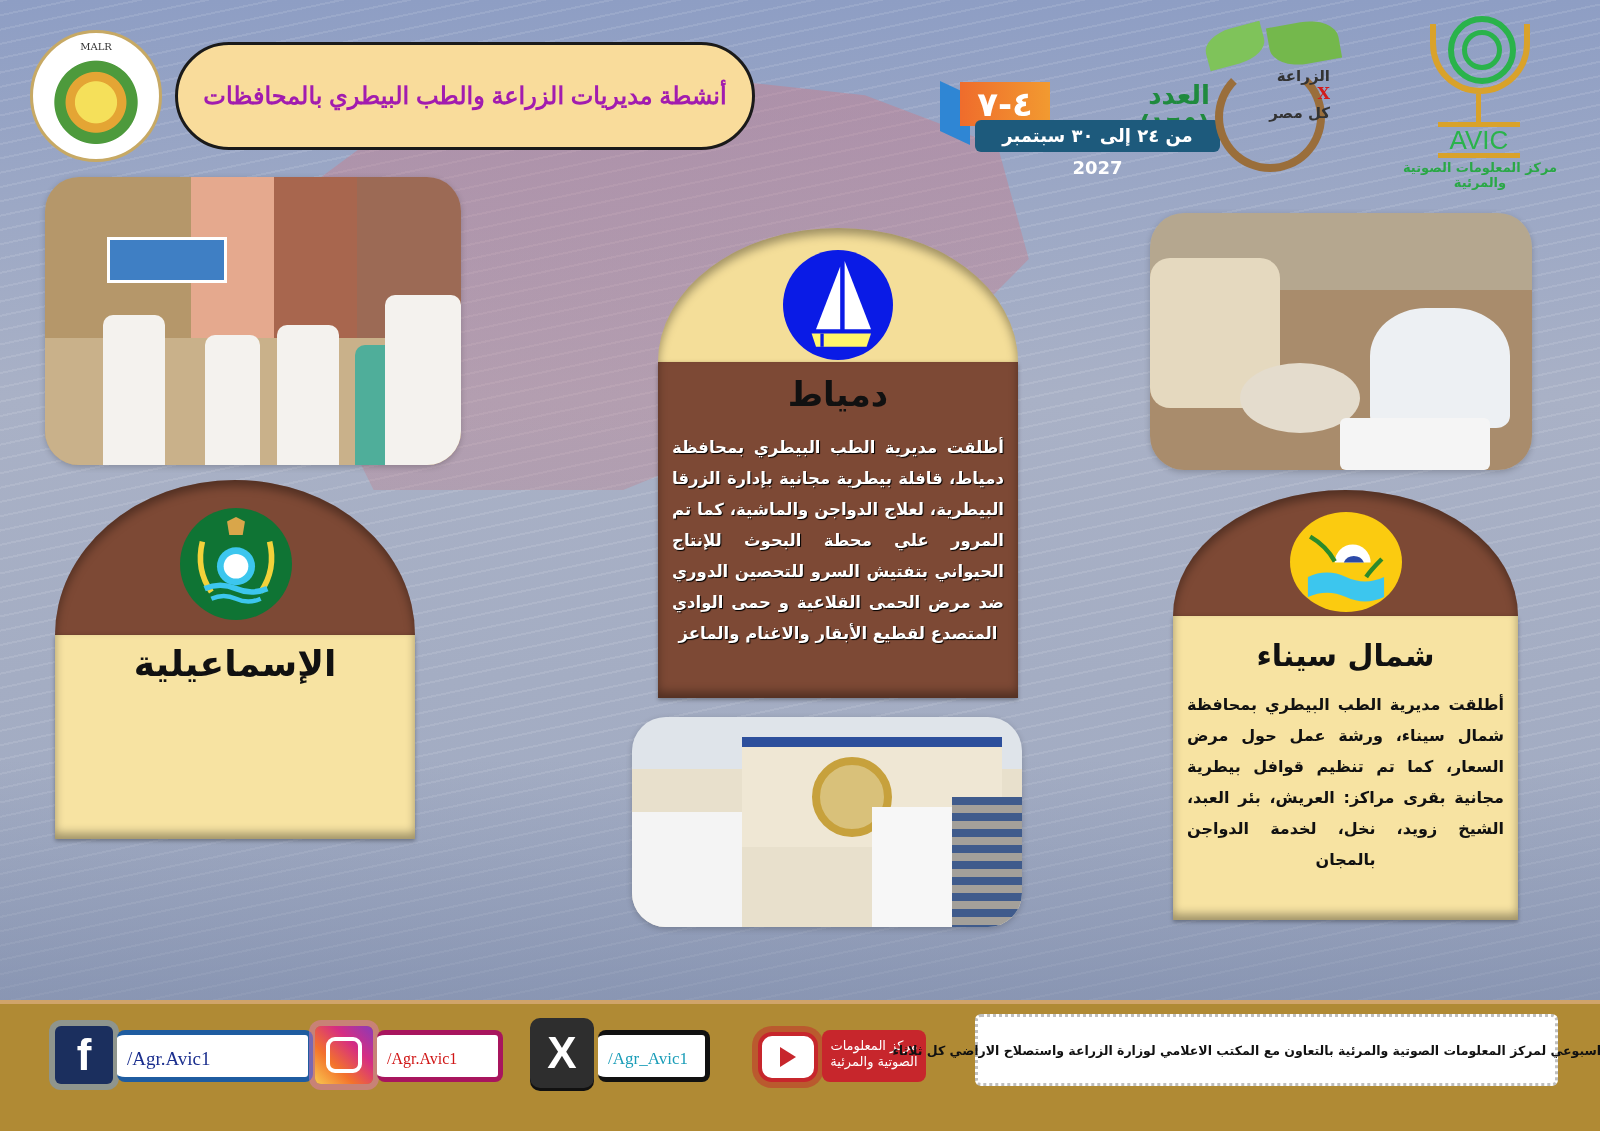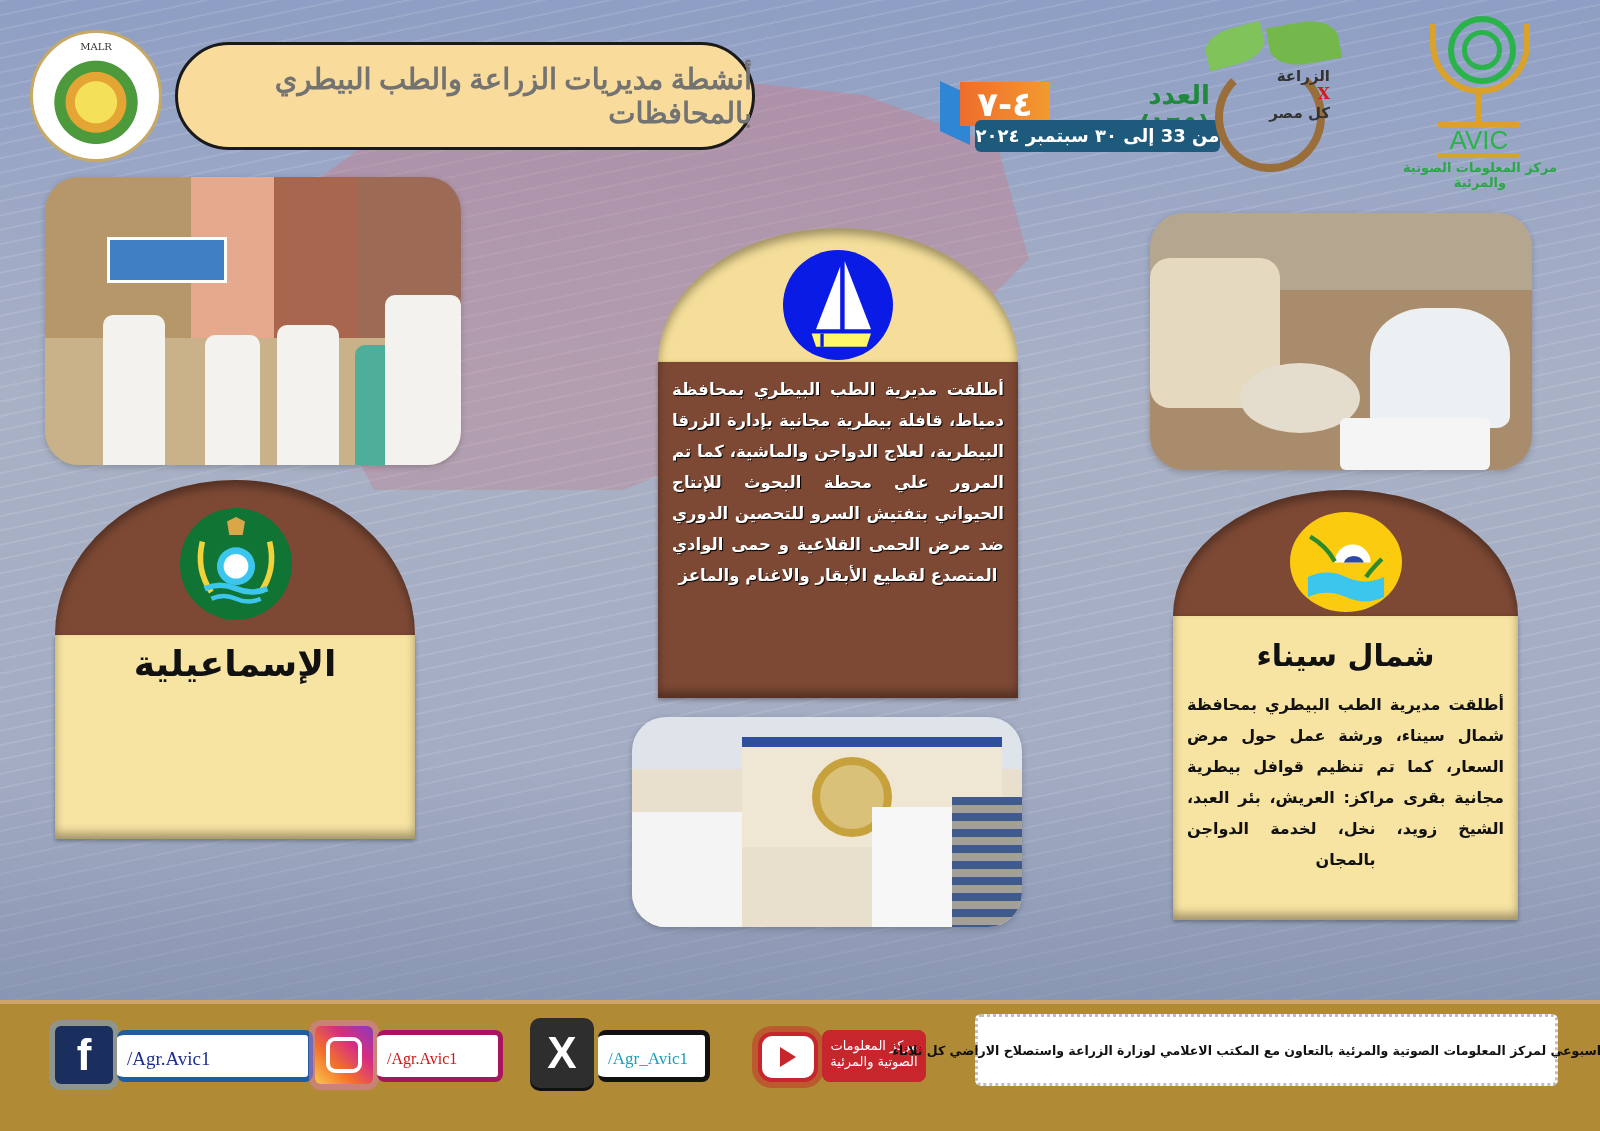--- a/index.html
+++ b/index.html
@@ -35,21 +35,21 @@
     display: flex; align-items: flex-start; justify-content: center;
   }
   .ministry-logo span { font-family: "DejaVu Serif", serif; font-size: 10px; color: #333; margin-top: 8px; }
 
   .title-pill {
     position: absolute; left: 175px; top: 42px; width: 580px; height: 108px;
     background: #f9dc9b; border: 3px solid #1a1a1a; border-radius: 54px;
     display: flex; align-items: center; justify-content: center;
     direction: rtl;
   }
-  .title-pill h1 { font-family: Liberation Serif, serif; font-weight: 900; font-size: 29px; color: #737373; }
+  .title-pill h1 { font-family: Liberation Sans, sans-serif; font-weight: 900; font-size: 24px; color: #a21caf; }
 
   .issue-badge {
     position: absolute; left: 960px; top: 82px; width: 90px; height: 44px;
     background: linear-gradient(90deg, #ef6c2c, #f29a30);
     color: #fff; font-weight: bold; font-size: 34px; text-align: center; line-height: 44px;
     direction: rtl;
   }
   .issue-flag {
     position: absolute; left: 940px; top: 88px; width: 30px; height: 50px;
     background: #2f86d4; transform: skewY(25deg);
@@ -208,21 +208,21 @@
   <span>MALR</span>
 </div>
 
 <div class="title-pill">
   <h1>أنشطة مديريات الزراعة والطب البيطري بالمحافظات</h1>
 </div>
 
 <div class="issue-flag"></div>
 <div class="issue-badge">٤-٧</div>
 <div class="issue-number">العدد (١٦٥)</div>
-<div class="date-band">من 33 إلى ٣٠ سبتمبر ٢٠٢٤</div>
+<div class="date-band">من ٢٤ إلى ٣٠ سبتمبر 2027</div>
 
 <div class="campaign-logo">
   <div class="leaf-l"></div>
   <div class="leaf-r"></div>
   <div class="hand"></div>
   <div class="t1">الزراعة</div>
   <div class="tx">X</div>
   <div class="t2">كل مصر</div>
 </div>
 
@@ -266,20 +266,21 @@
     <div class="emblem emblem-damietta">
       <svg viewBox="0 0 100 100">
         <polygon points="52,15 52,72 30,72" fill="#fff"></polygon>
         <polygon points="56,10 56,72 80,72" fill="#fff"></polygon>
         <polygon points="26,76 80,76 76,88 30,88" fill="#fff66a"></polygon>
         <rect x="34" y="76" width="3" height="12" fill="#0a1be6"></rect>
       </svg>
     </div>
   </div>
   <div class="body">
+    <h2>دمياط</h2>
     <p>أطلقت مديرية الطب البيطري بمحافظة دمياط، قافلة بيطرية مجانية بإدارة الزرقا البيطرية، لعلاج الدواجن والماشية، كما تم المرور علي محطة البحوث للإنتاج الحيواني بتفتيش السرو للتحصين الدوري ضد مرض الحمى القلاعية و حمى الوادي المتصدع لقطيع الأبقار والاغنام والماعز</p>
   </div>
 </div>
 
 <div class="card card-ismailia">
   <div class="dome">
     <div class="emblem emblem-ismailia">
       <svg viewBox="0 0 100 100">
         <path d="M42 12 L50 8 L58 12 L56 24 L44 24 Z" fill="#d9a64a"></path>
         <path d="M20 30 Q14 55 28 75" stroke="#f2d23a" stroke-width="5" fill="none"></path>

